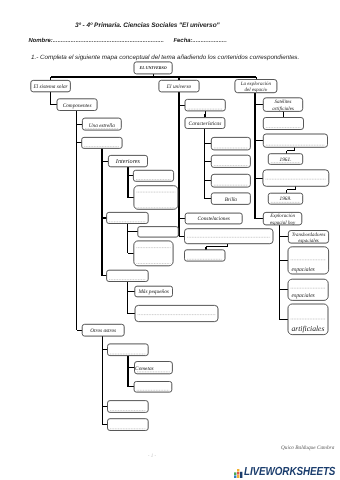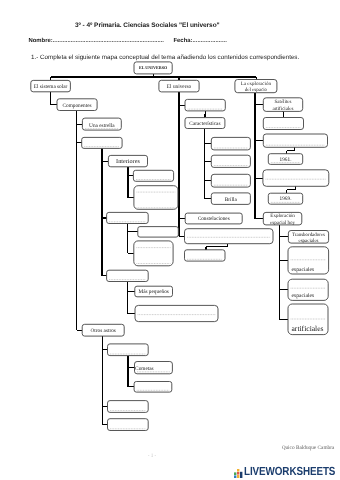--- a/index.html
+++ b/index.html
@@ -1,18 +1,18 @@
 <!DOCTYPE html>
 <html><head>
 <meta charset="utf-8">
 <style>
   html,body{margin:0;padding:0;background:#fff;}
   body{width:340px;height:480px;overflow:hidden;font-family:"Liberation Serif",serif;
        -webkit-font-smoothing:antialiased;text-rendering:geometricPrecision;}
-  .page{position:relative;width:340px;height:448px;background:#fff;}
+  .page{position:relative;width:340px;height:448px;background:#fff;font-style:italic;}
 
   .title{position:absolute;left:0;top:21.6px;width:294.6px;text-align:center;
          font-family:"Liberation Sans",sans-serif;font-size:6.5px;font-weight:bold;color:#1a1a1a;letter-spacing:-0.05px;}
   .nombre{position:absolute;left:28.5px;top:38.1px;font-family:"Liberation Sans",sans-serif;
           font-size:5.9px;font-weight:bold;color:#1a1a1a;}
   .fecha{position:absolute;left:173.5px;top:38.1px;font-family:"Liberation Sans",sans-serif;
          font-size:5.9px;font-weight:bold;color:#1a1a1a;}
   .instr{position:absolute;left:31px;top:53.7px;font-family:"Liberation Sans",sans-serif;
          font-size:6.25px;color:#1a1a1a;}
 

